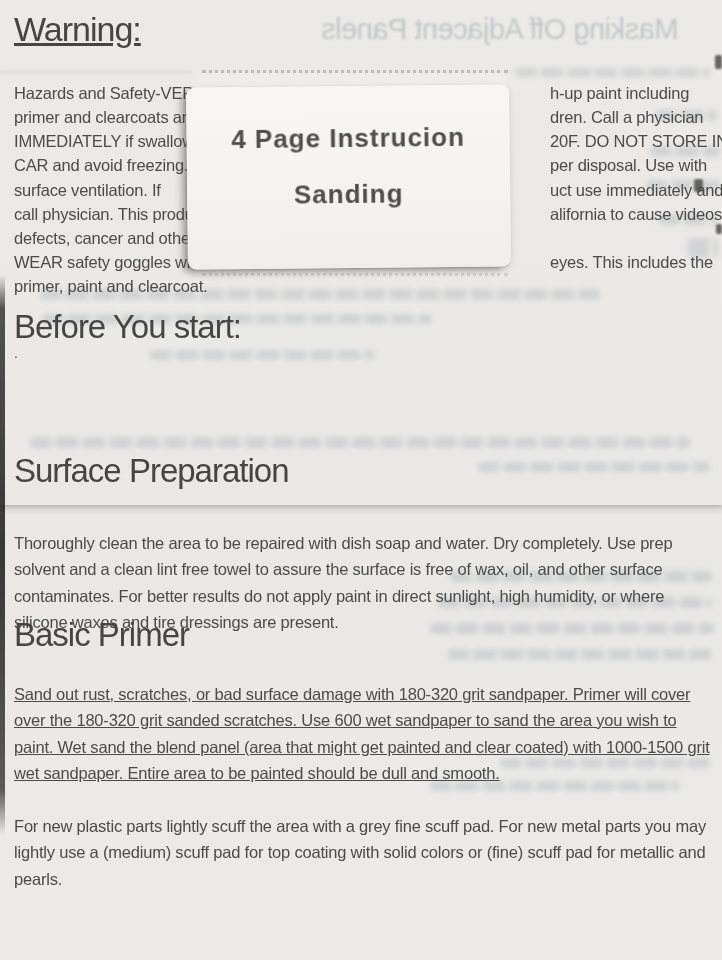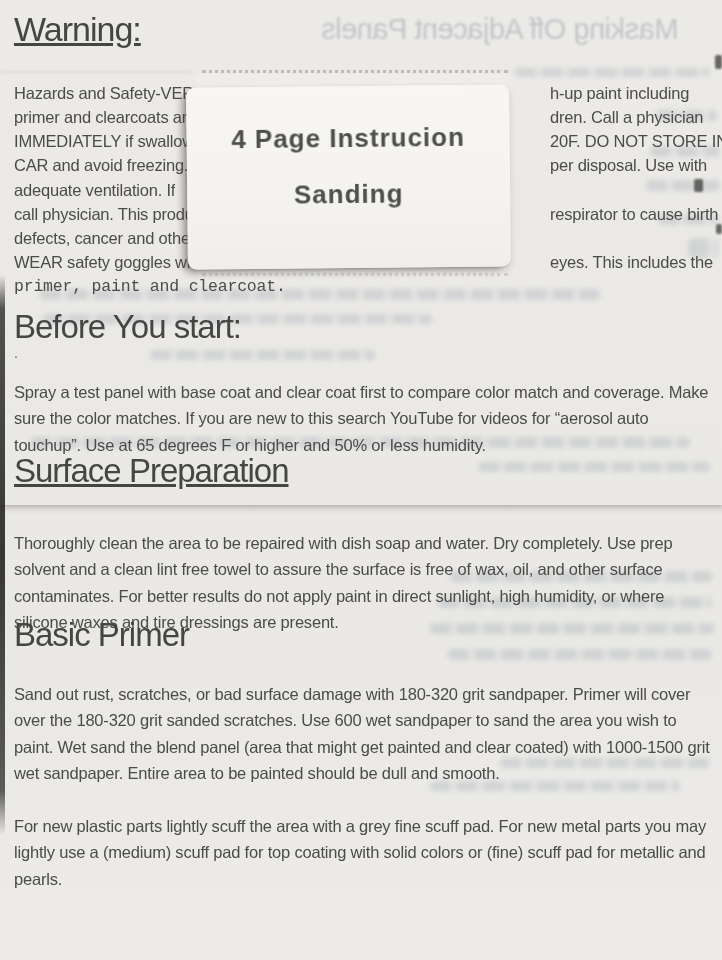--- a/index.html
+++ b/index.html
@@ -138,54 +138,54 @@
   </div>
   <div class="warn-line" style="top:132px;">
     <span class="wl-left">IMMEDIATELY if swallow</span>
     <span class="wl-right">20F. DO NOT STORE IN</span>
   </div>
   <div class="warn-line" style="top:156px;">
     <span class="wl-left">CAR and avoid freezing.</span>
     <span class="wl-right">per disposal. Use with</span>
   </div>
   <div class="warn-line" style="top:181px;">
-    <span class="wl-left">adequate ventilation. If</span>
+    <span class="wl-left">surface ventilation. If</span>
+    <span class="wl-right">uct use immediately and</span>
   </div>
   <div class="warn-line" style="top:205px;">
     <span class="wl-left">call physician. This produ</span>
-    <span class="wl-right">respirator to cause birth</span>
+    <span class="wl-right">alifornia to cause videos</span>
   </div>
   <div class="warn-line" style="top:229px;">
     <span class="wl-left">defects, cancer and othe</span>
   </div>
   <div class="warn-line" style="top:253px;">
     <span class="wl-left">WEAR safety goggles wh</span>
     <span class="wl-right">eyes. This includes the</span>
   </div>
-  <div class="warn-line" style="top:277px;font-family:Liberation Mono, monospace;">
+  <div class="warn-line" style="top:277px;">
     <span class="wl-left" style="max-width:400px;">primer, paint and clearcoat.</span>
   </div>
 
   <div class="sticker-backing"></div>
   <div class="perforation"></div>
   <div class="perforation bottom"></div>
   <div class="sticker">
     <div class="sticker-line">4 Page Instrucion</div>
     <div class="sticker-line">Sanding</div>
   </div>
 
   <h2 class="hd" style="top:308px;text-align:right;">Before You start:</h2>
   <span class="stray-dot">.</span>
-  <p class="para" style="top:362px;">Spray a test panel with base coat and clear coat first to compare color match and coverage. Make sure the color matches.  If you are new to this search YouTube for videos for “aerosol auto touchup”.  Use at 65 degrees F or higher and 50% or less humidity.</p>
 
-  <h2 class="hd" style="top:452px;text-decoration:underline;">Surface Preparation</h2>
+  <h2 class="hd" style="top:452px;">Surface Preparation</h2>
   <p class="para" style="top:513px;">Thoroughly clean the area to be repaired with dish soap and water.  Dry completely. Use prep solvent and a clean lint free towel to assure the surface is free of wax, oil, and other surface contaminates. For better results do not apply paint in direct sunlight, high humidity, or where silicone waxes and tire dressings are present.</p>
 
   <h2 class="hd" style="top:616px;">Basic Primer</h2>
-  <p class="para" style="top:664px;">Sand out rust, scratches, or bad surface damage with 180-320 grit sandpaper. Primer will cover over the 180-320 grit sanded scratches. Use 600 wet sandpaper to sand the area you wish to paint. Wet sand the blend panel (area that might get painted and clear coated) with 1000-1500 grit wet sandpaper. Entire area to be painted should be dull and smooth.</p>
+  <p class="para" style="top:664px;text-decoration:underline;">Sand out rust, scratches, or bad surface damage with 180-320 grit sandpaper. Primer will cover over the 180-320 grit sanded scratches. Use 600 wet sandpaper to sand the area you wish to paint. Wet sand the blend panel (area that might get painted and clear coated) with 1000-1500 grit wet sandpaper. Entire area to be painted should be dull and smooth.</p>
   <p class="para" style="top:796px;">For new plastic parts lightly scuff the area with a grey fine scuff pad. For new metal parts you may lightly use a (medium) scuff pad for top coating with solid colors or (fine) scuff pad for metallic and pearls.</p>
 
   <div class="edge-left"></div>
   <div class="edge-mark" style="left:715px;top:55px;width:7px;height:14px;"></div>
   <div class="edge-mark" style="left:694px;top:179px;width:9px;height:13px;"></div>
   <div class="edge-mark" style="left:716px;top:224px;width:6px;height:10px;"></div>
 
 </div>
 
 </body></html>

